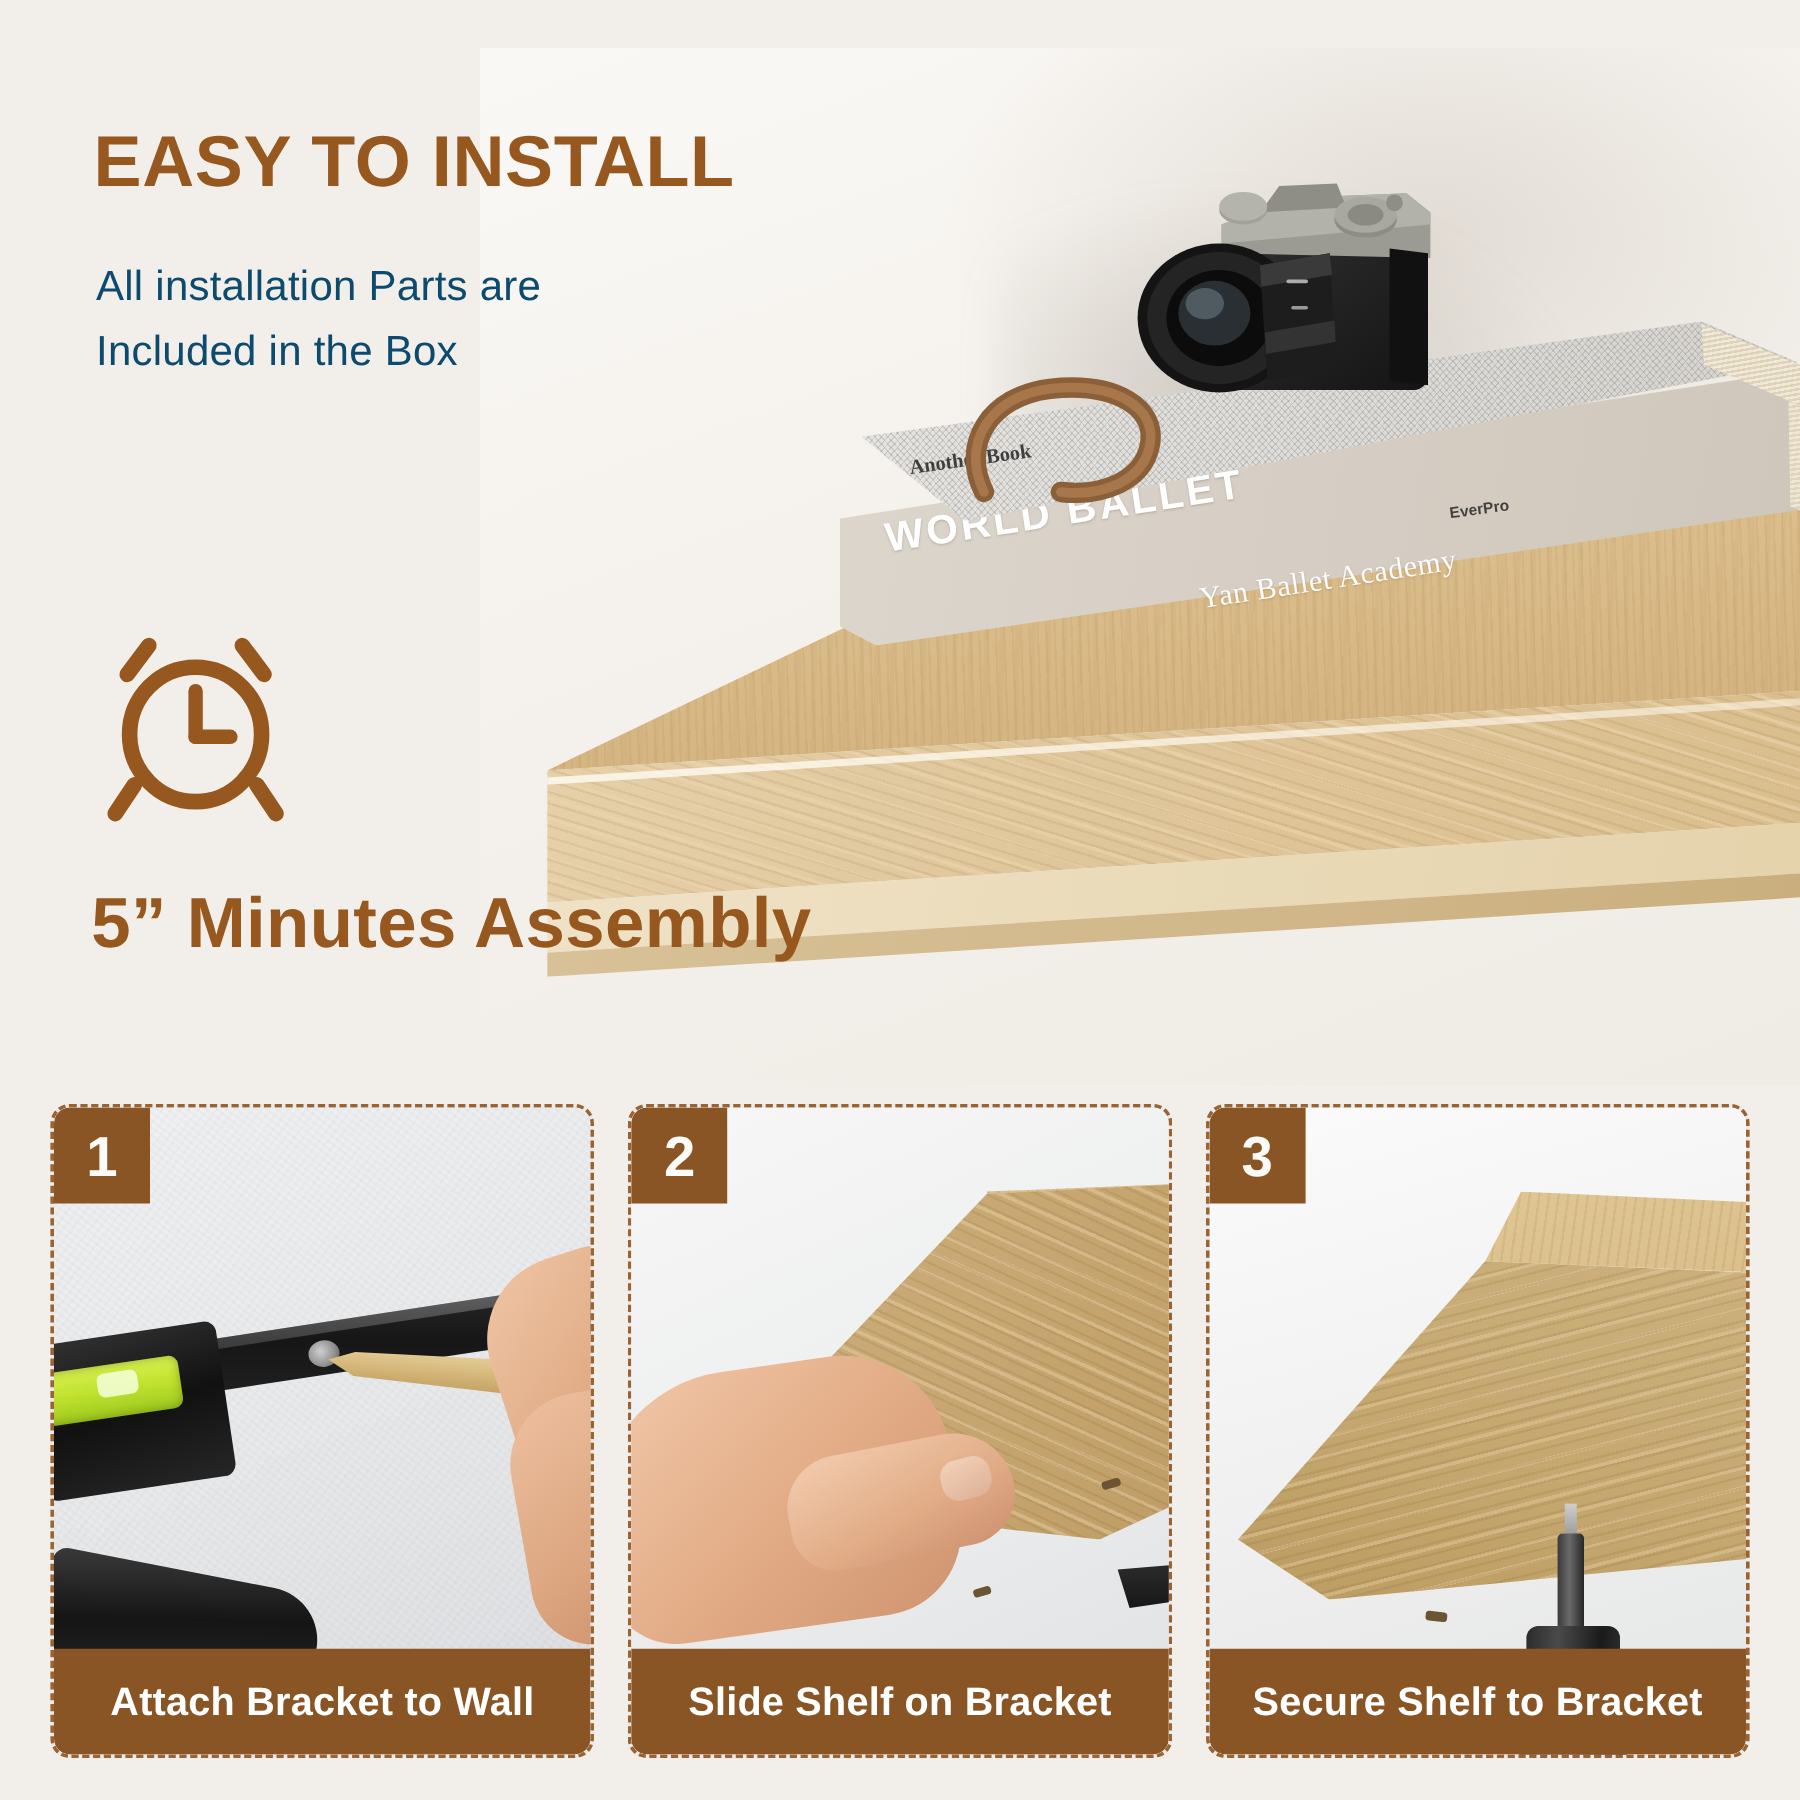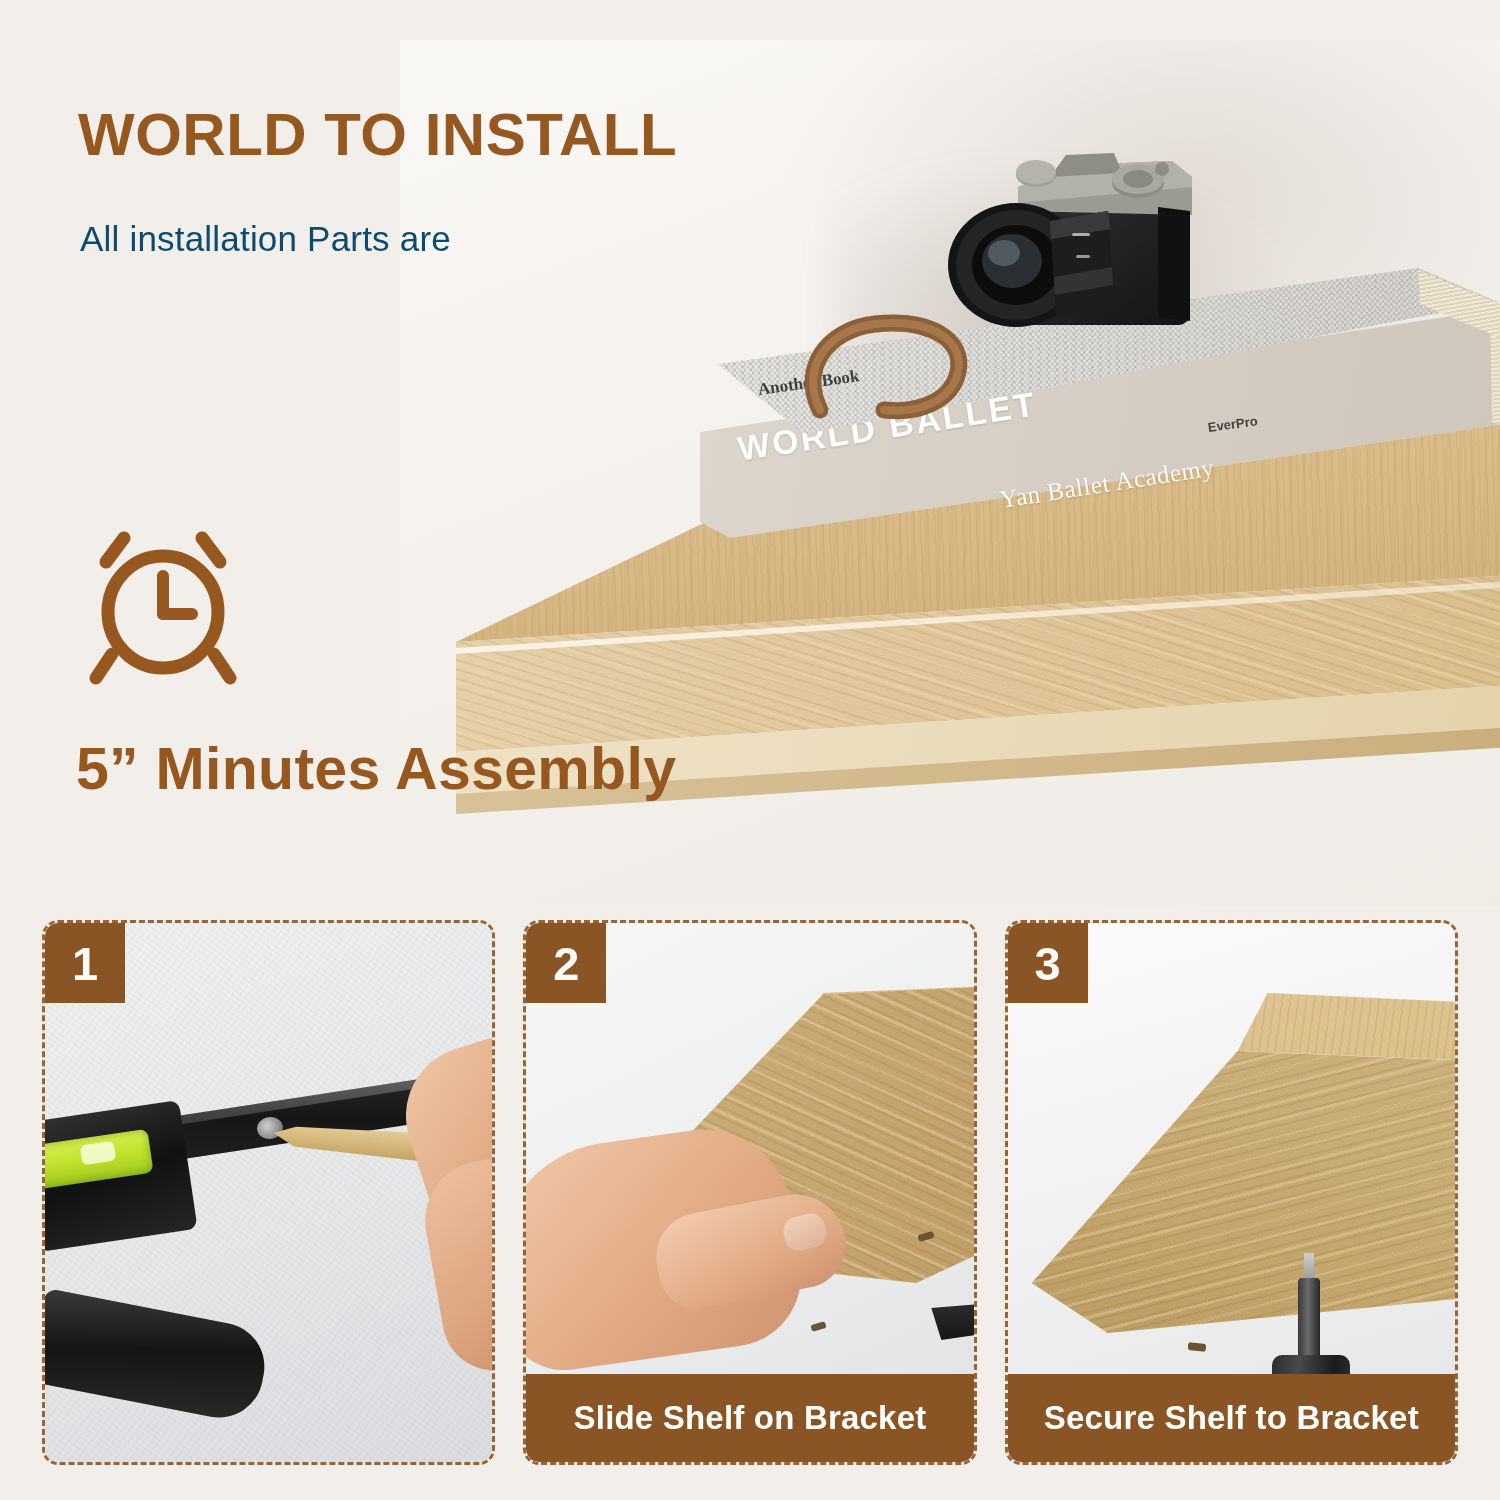--- a/index.html
+++ b/index.html
@@ -410,23 +410,24 @@
         <path d="M154 152 L212 142 L213 160 L155 170 Z" fill="#333"></path>
 
         <path d="M258 82 L290 86 L290 196 L258 192 Z" fill="#111"></path>
 
         <rect x="172" y="108" width="18" height="3" rx="1.5" fill="#cfcfcf" opacity="0.8"></rect>
         <rect x="176" y="130" width="14" height="3" rx="1.5" fill="#cfcfcf" opacity="0.7"></rect>
       </svg>
     </div>
   </div>
 
-  <div class="headline">WORLD TO INSTALL</div>
+  <div class="headline">EASY TO INSTALL</div>
   <div class="subhead">
     <div>All installation Parts are</div>
+    <div>Included in the Box</div>
   </div>
 
   <div class="clock-icon">
     <svg viewBox="0 0 170 175">
       <g fill="none" stroke="#96581f" stroke-width="13" stroke-linecap="round">
 
         <path d="M28 44 L46 20"></path>
         <path d="M142 44 L124 20"></path>
 
         <path d="M34 136 L18 160"></path>
@@ -453,20 +454,21 @@
       <div class="s1-level"></div>
       <div class="s1-vial"></div>
       <div class="s1-vial-bubble"></div>
       <div class="s1-screwhole"></div>
       <div class="s1-pencil"></div>
       <div class="s1-finger-a"></div>
       <div class="s1-finger-b"></div>
       <div class="s1-tool"></div>
     </div>
     <div class="step-badge">1</div>
+    <div class="step-caption">Attach Bracket to Wall</div>
   </div>
 
   <div class="step">
     <div class="step-photo">
       <div class="s2-wall"></div>
       <div class="s2-plank-top"></div>
       <div class="s2-plank-face"></div>
       <div class="s2-hole-a"></div>
       <div class="s2-hole-b"></div>
       <div class="s2-bracket"></div>

